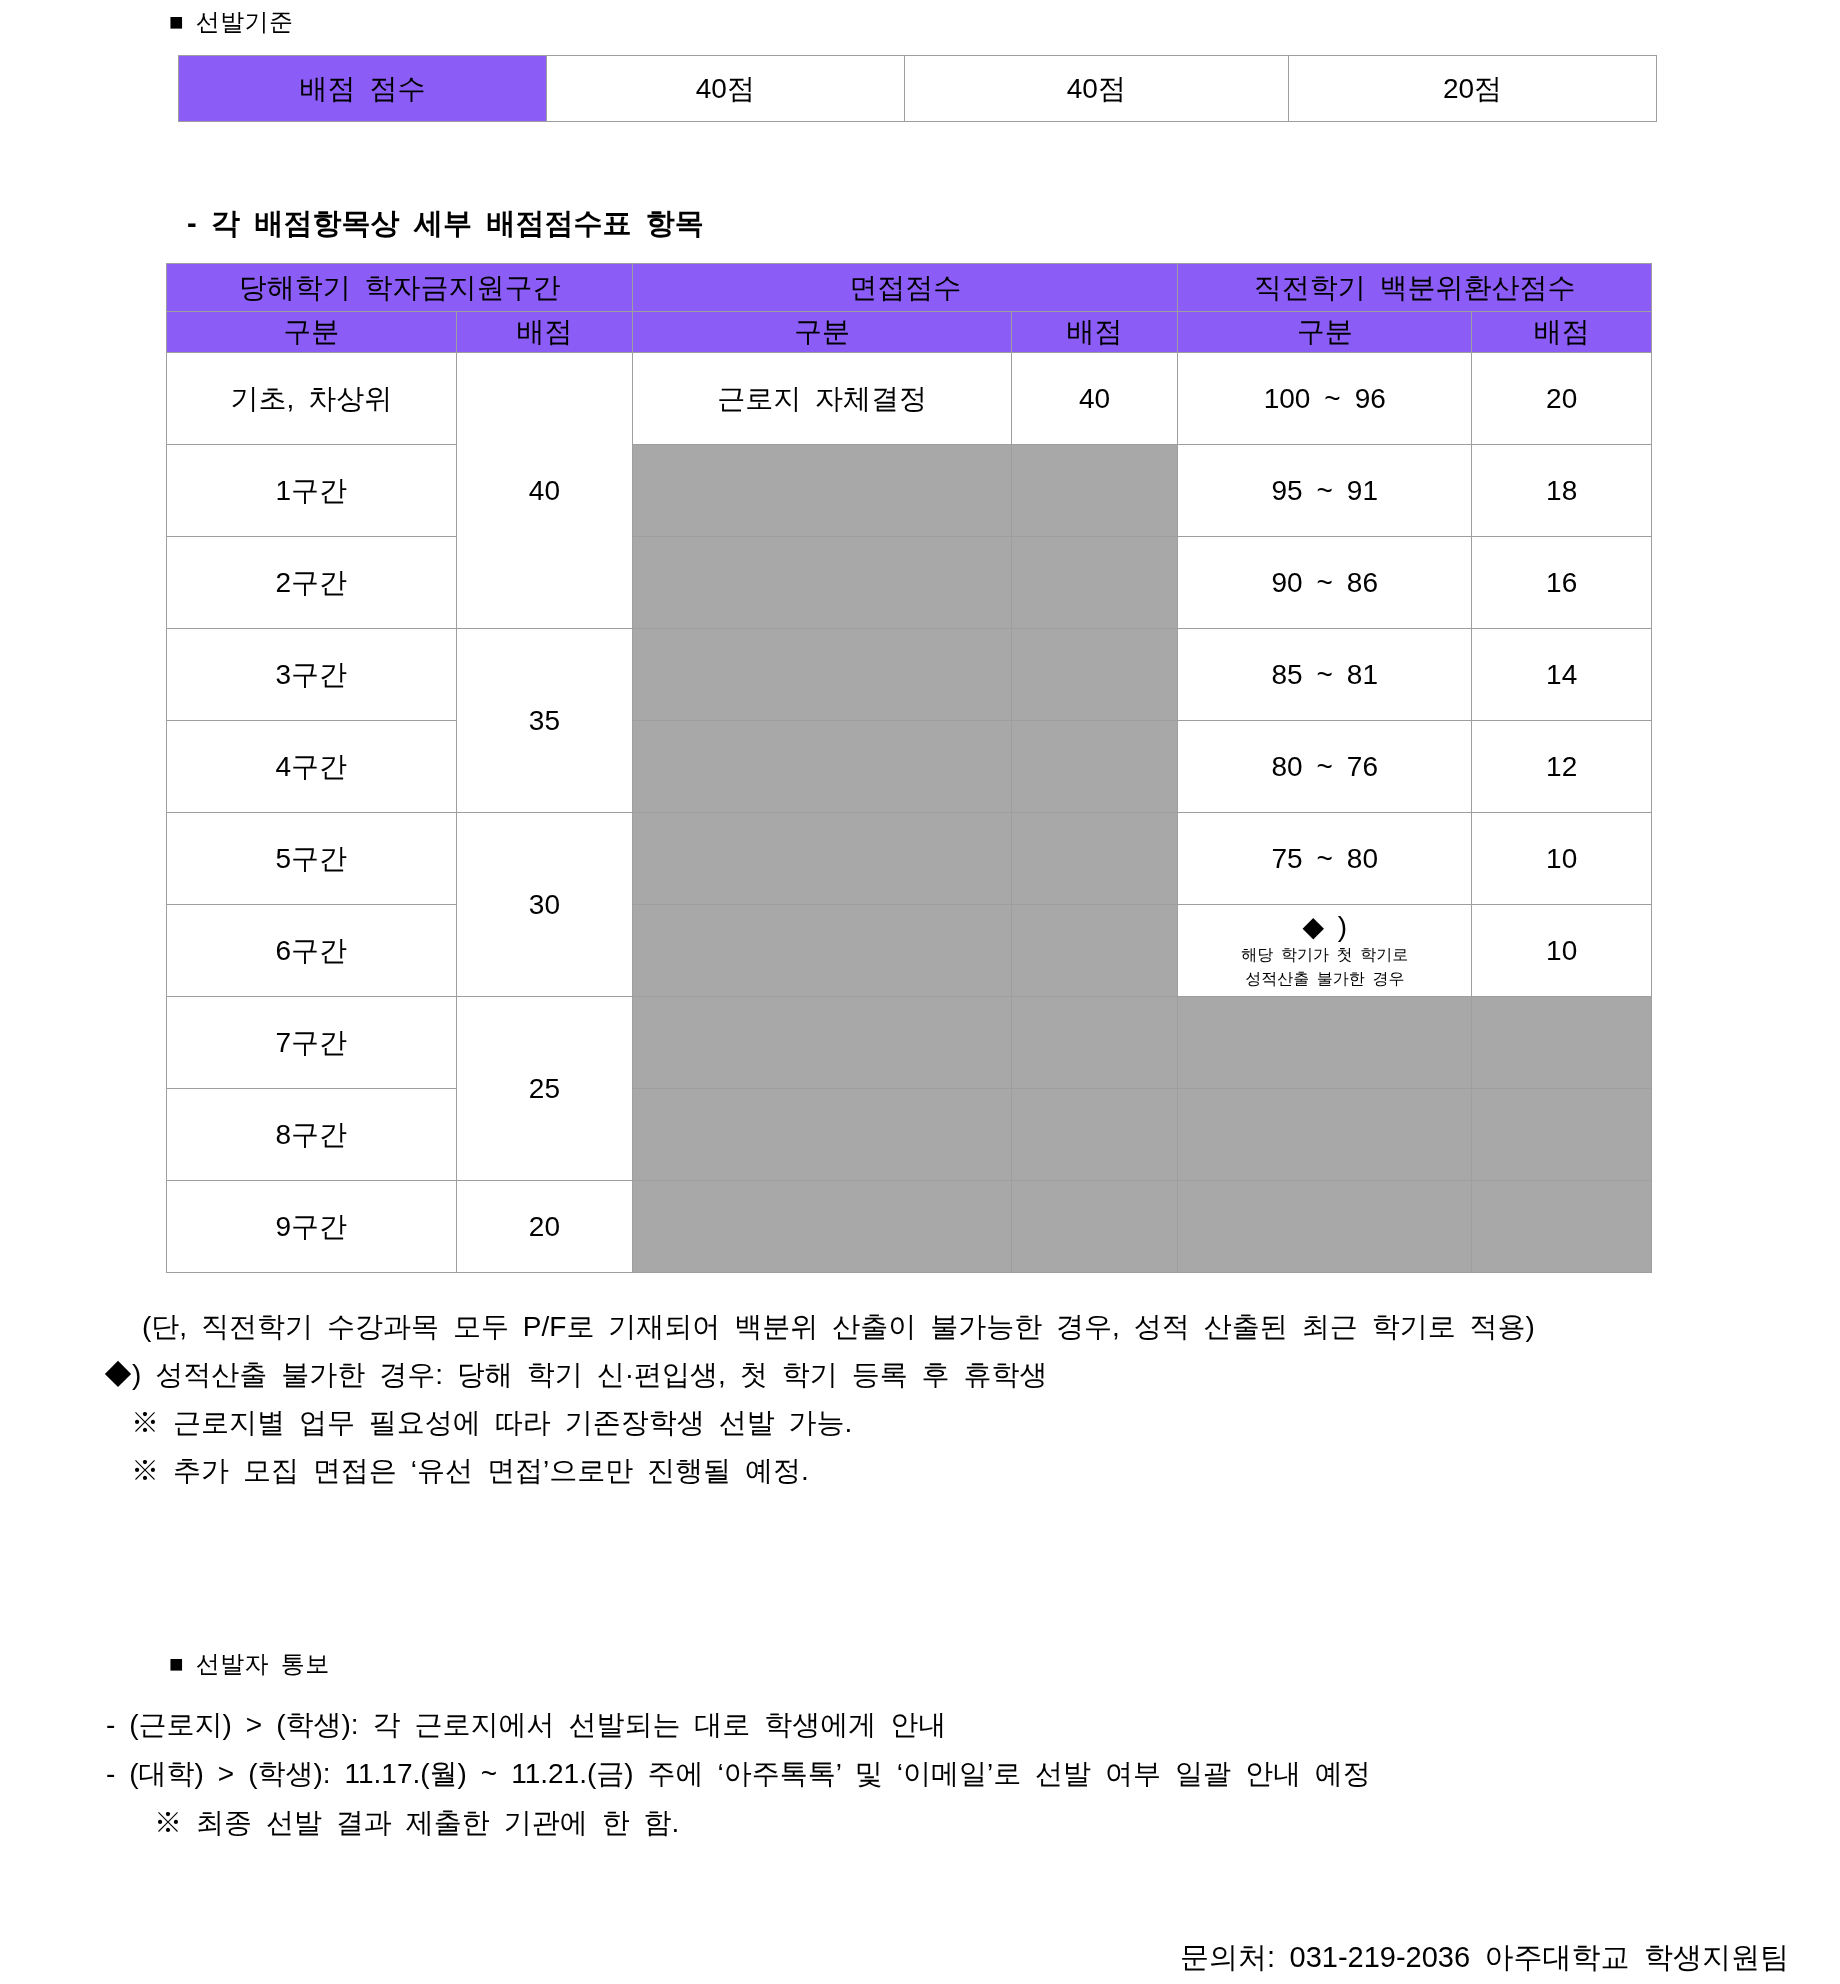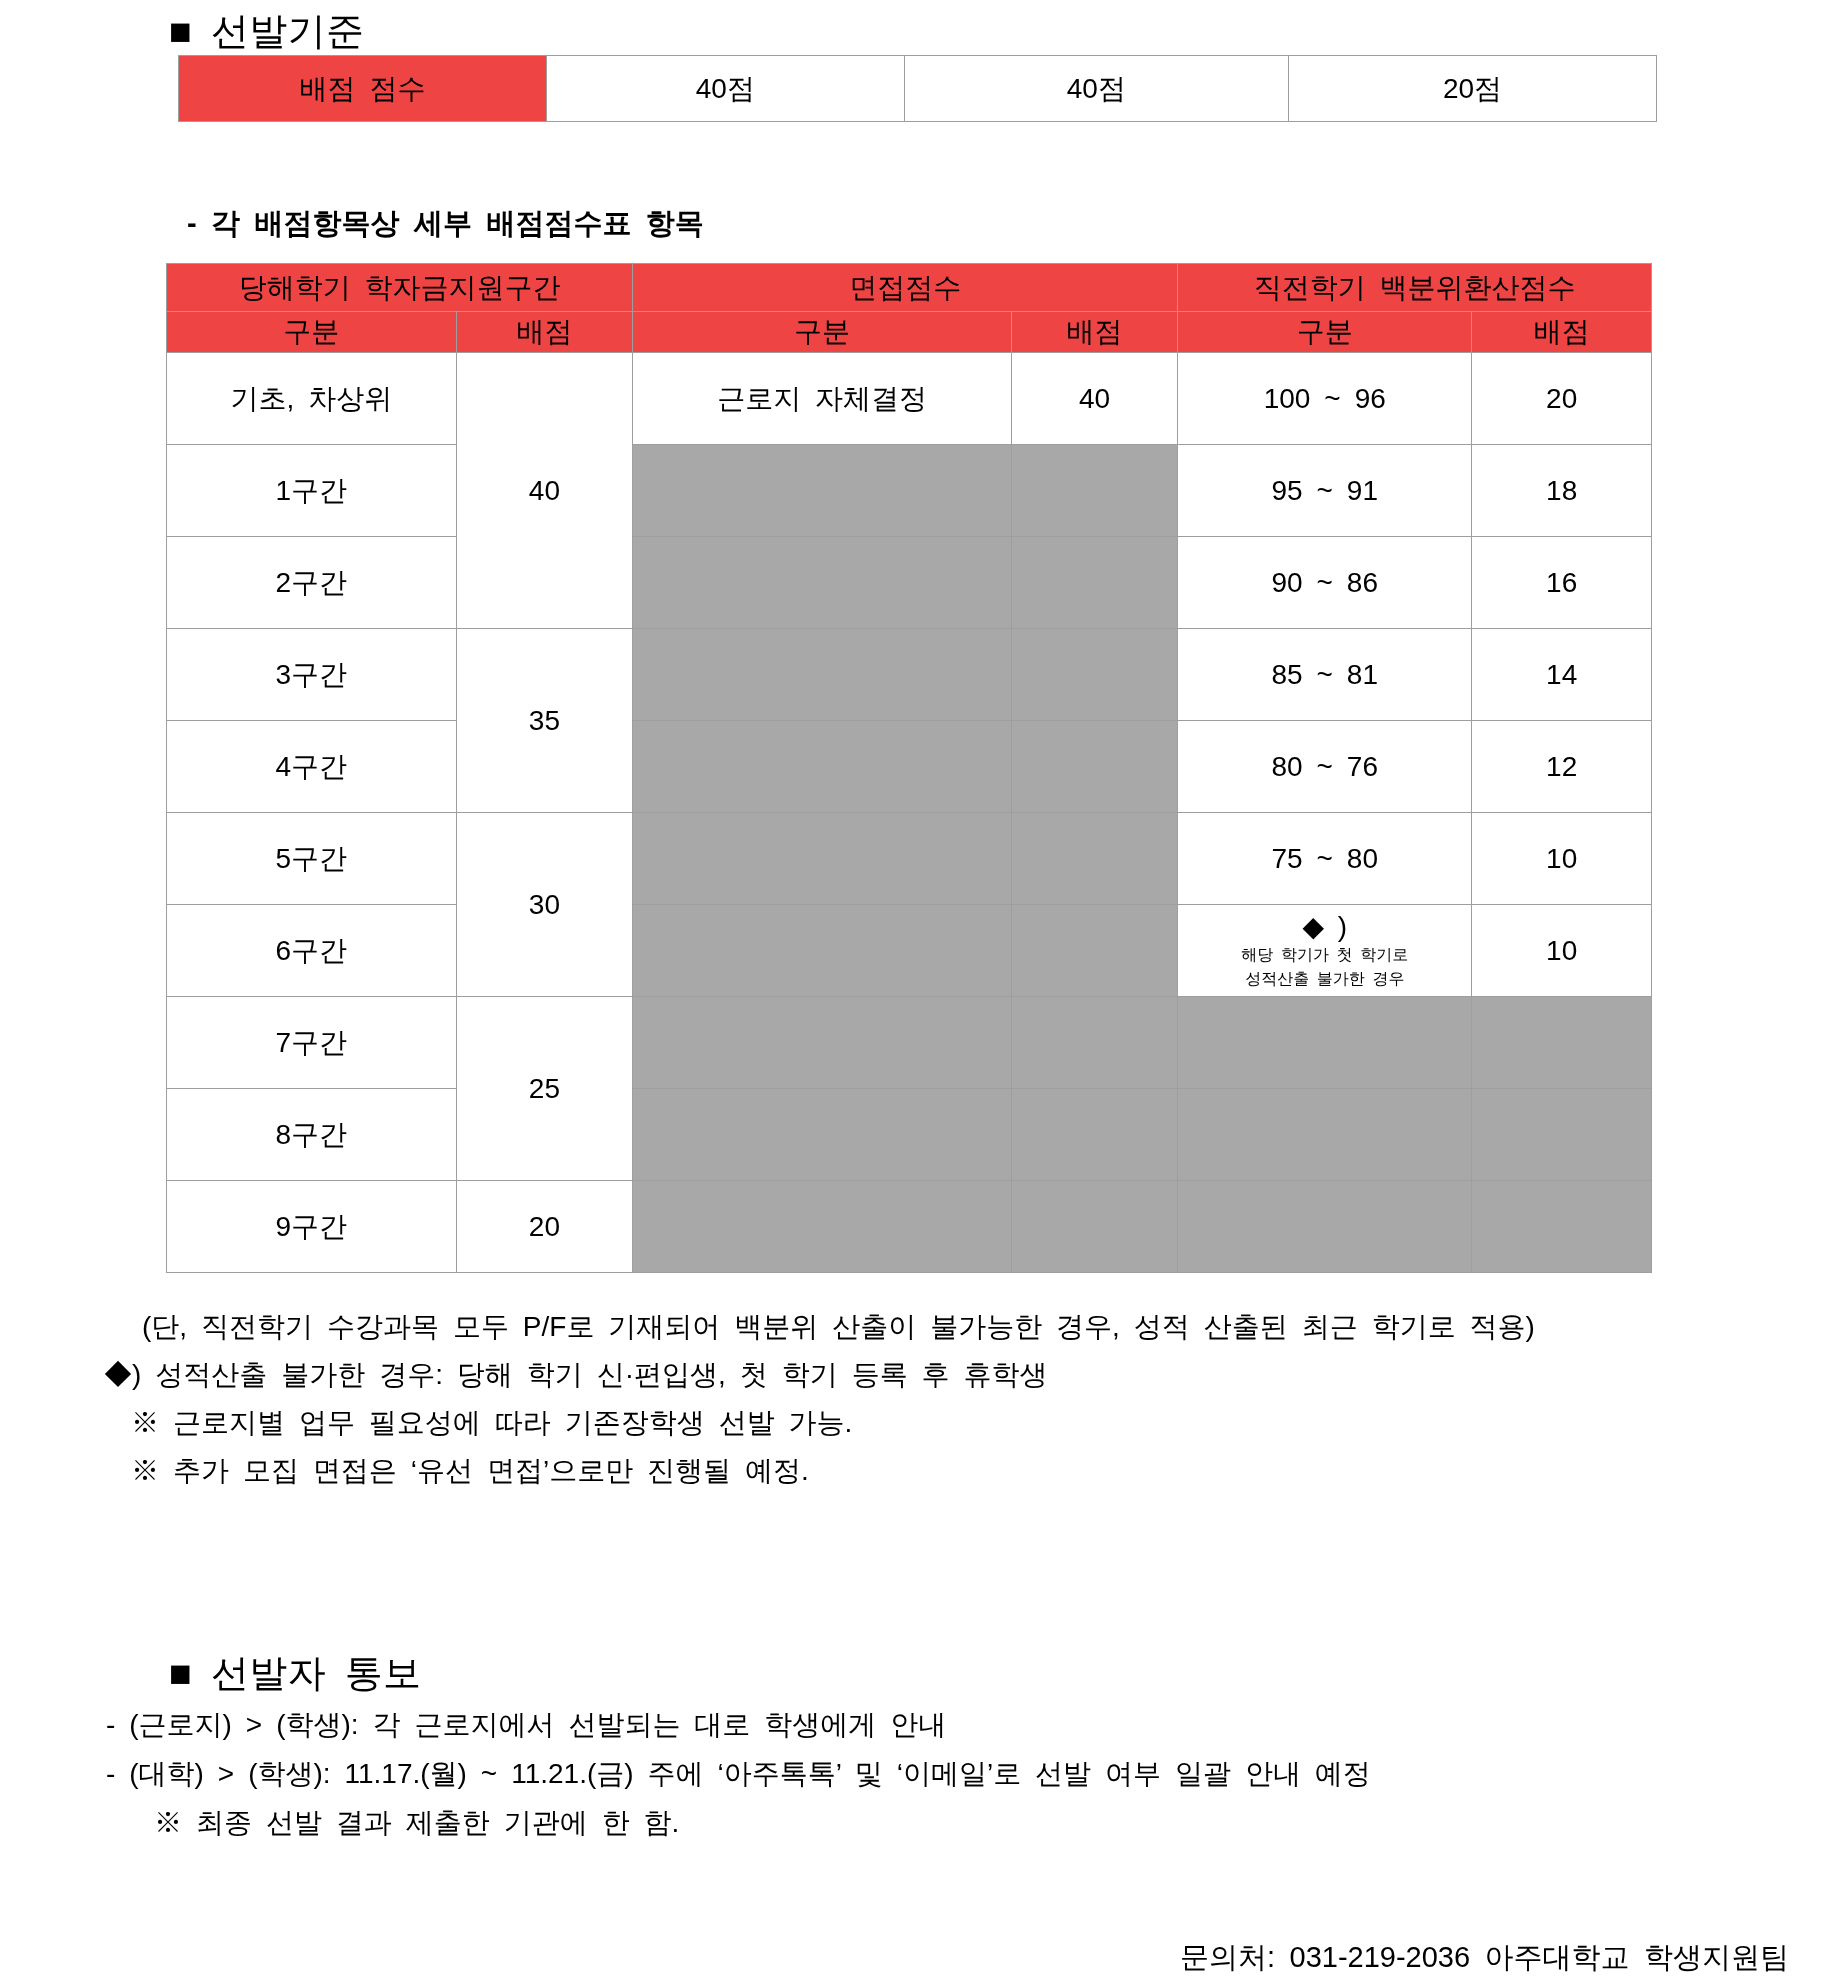--- a/index.html
+++ b/index.html
@@ -6,42 +6,42 @@
   html, body { background: #ffffff; }
   body {
     width: 1840px; height: 1985px;
     position: relative;
     font-family: "Liberation Sans", sans-serif;
     color: #000;
     overflow: hidden;
   }
   .sec-title {
     position: absolute;
-    font-size: 38px;
+    font-size: 24px;
     letter-spacing: 0.4px;
     word-spacing: 0.2em;
     white-space: nowrap;
   }
   #sec1-title { left: 169px; top: 6.1px; }
   #notify-title { left: 169px; top: 1648px; }
 
   table {
     position: absolute;
     border-collapse: collapse;
     table-layout: fixed;
   }
   td {
     border: 1.5px solid #9e9e9e;
     text-align: center;
     vertical-align: middle;
     font-size: 28px;
     word-spacing: 0.22em;
     overflow: hidden;
   }
-  .hdr-bg { background: #ef4444; }
+  .hdr-bg { background: #8b5cf6; }
   .gray { background: #a8a8a8; }
 
   #alloc-table { left: 178px; top: 55px; width: 1479px; }
   #alloc-table td { height: 66px; }
   #alloc-table col.c1 { width: 24.9%; }
   #alloc-table col.c2 { width: 24.2%; }
   #alloc-table col.c3 { width: 26.0%; }
   #alloc-table col.c4 { width: 24.9%; }
 
   #subtitle {

